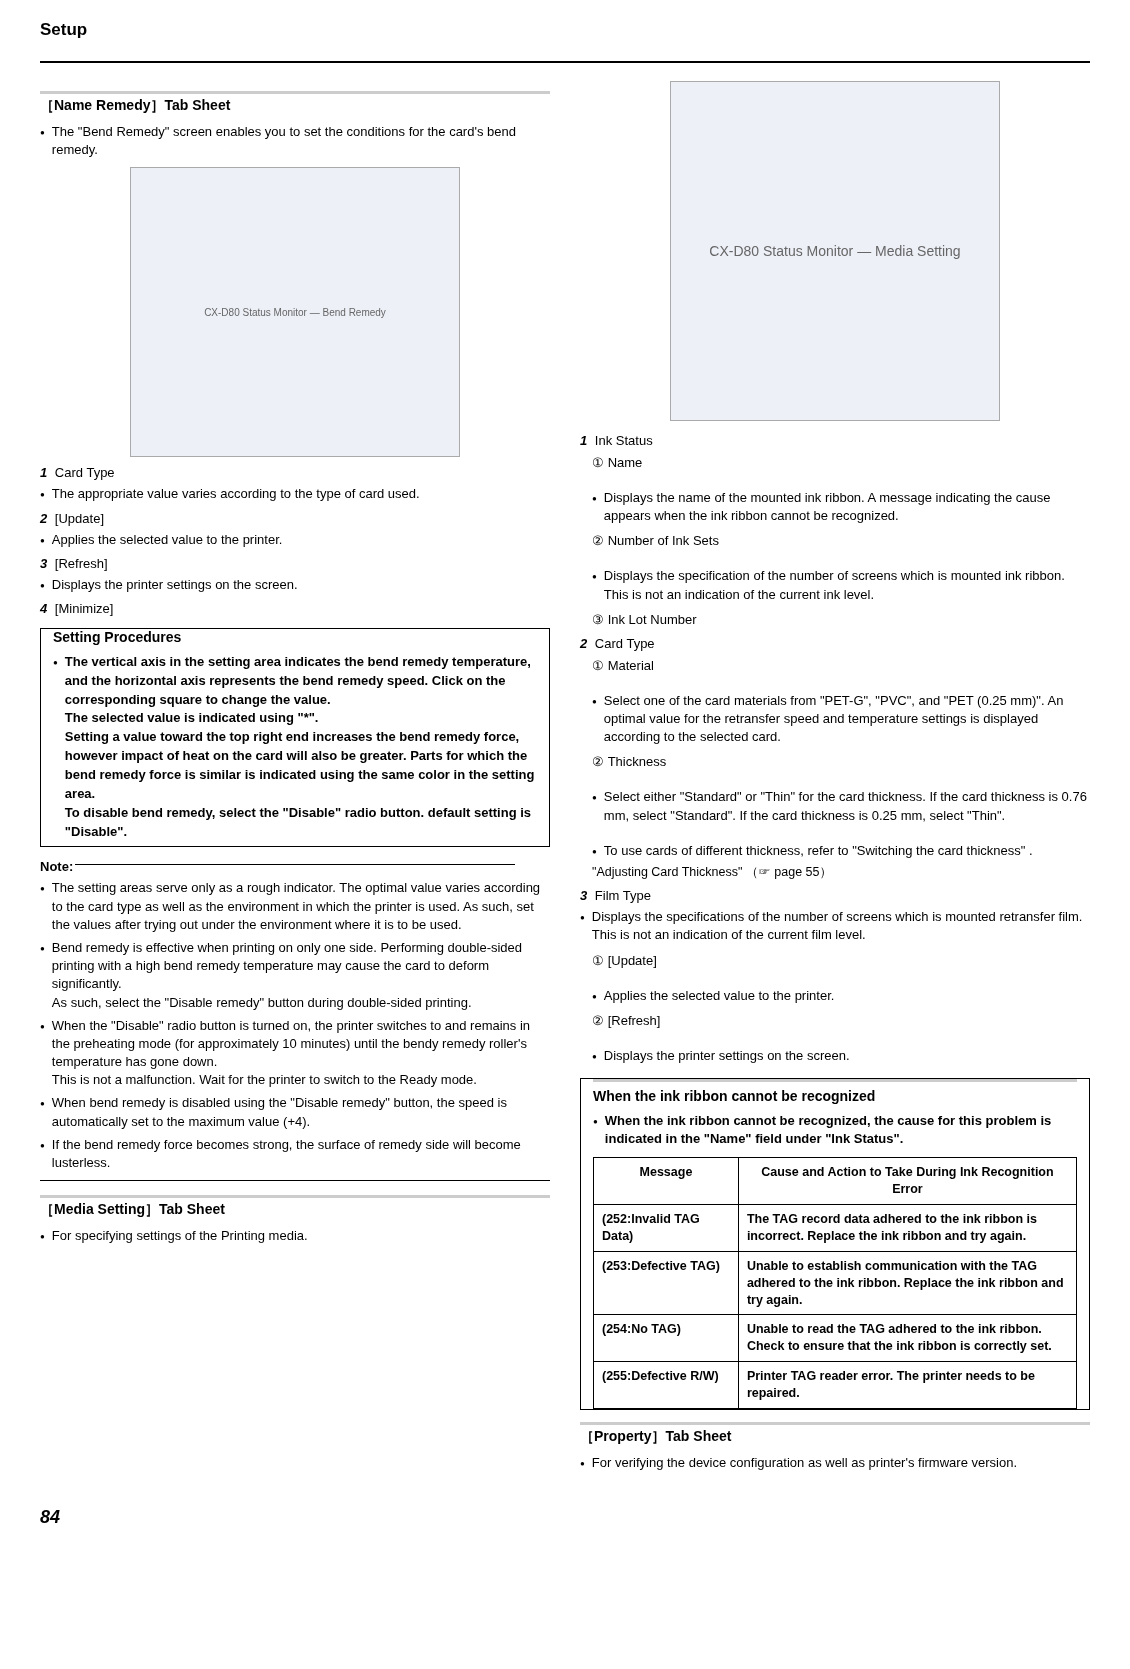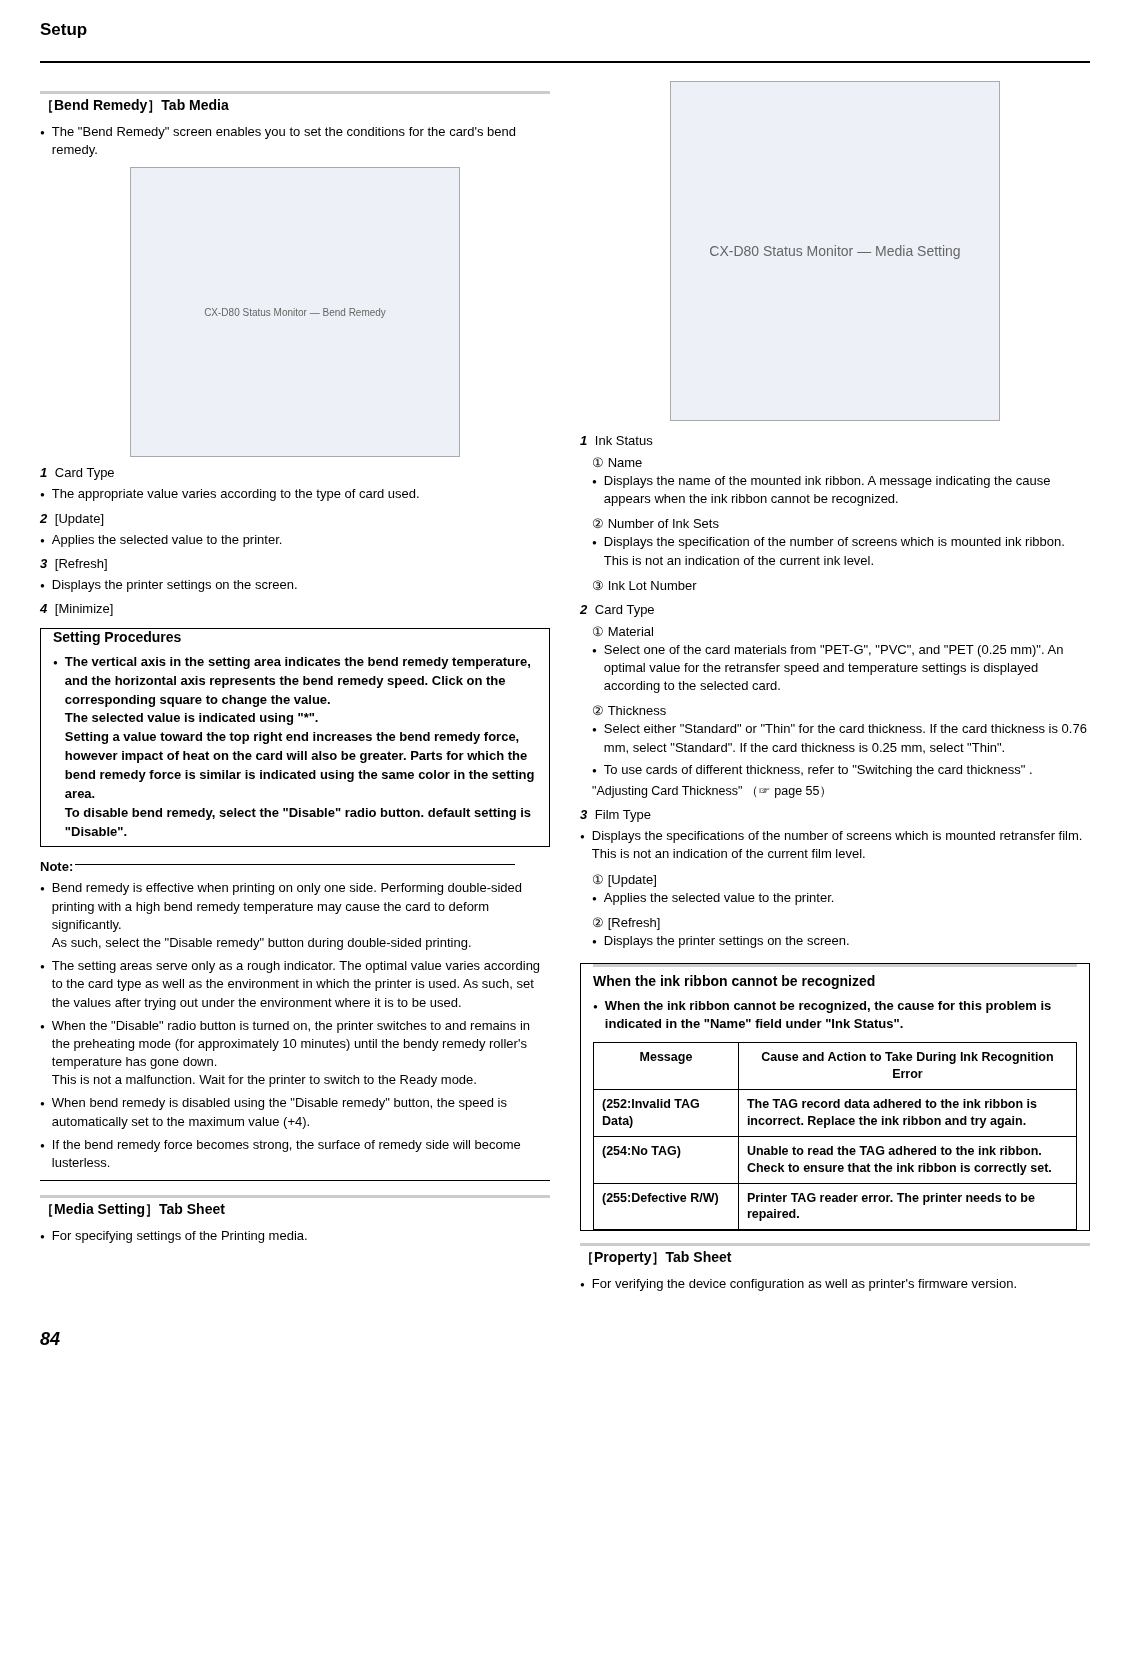--- a/index.html
+++ b/index.html
@@ -8,21 +8,21 @@
     .columns { display: flex; gap: 30px; }
     .col { flex: 1; min-width: 0; }
     .section-title { font-weight: bold; font-size: 14px; margin: 10px 0 8px 0; border-top: 3px solid #ccc; padding-top: 3px; }
     .bullet-item { display: flex; margin: 5px 0; line-height: 1.4; }
     .bullet-item::before { content: "●"; font-size: 8px; margin-right: 7px; margin-top: 4px; }
     .numbered { margin: 7px 0 3px 0; font-style: italic; font-weight: bold; }
     .num { display: inline-block; font-style: italic; font-weight: bold; margin-right: 4px; }
     .lbl { font-weight: normal; font-style: normal; }
     .circled { display: inline-block; margin: 4px 0 2px 12px; }
     .circled-txt { margin-left: 4px; }
-    .sub-bullet { display: flex; margin: 0 0 4px 12px; line-height: 1.4; }
+    .sub-bullet { display: flex; margin: 17px 0 4px 12px; line-height: 1.4; }
     .sub-bullet::before { content: "●"; font-size: 8px; margin-right: 7px; margin-top: 4px; }
     .img-placeholder { width: 330px; height: 290px; margin: 8px auto; background: #eef0f8; border: 1px solid #aaa; display: flex; align-items: center; justify-content: center; font-size: 10px; color: #666; }
     .img-placeholder-tall { width: 330px; height: 340px; margin: 0px auto 12px auto; background: #eef0f8; border: 1px solid #aaa; display: flex; align-items: center; justify-content: center; font-size: 14px; color: #666; }
     .boxed { border: 1.5px solid #000; padding: 0 12px; margin: 12px 0; }
     .boxed .box-title { font-weight: bold; margin-bottom: 8px; font-size: 14px; }
     .boxed .bold-bullet { display: flex; margin: 5px 0; font-weight: bold; line-height: 1.45; }
     .boxed .bold-bullet::before { content: "●"; font-size: 8px; margin-right: 7px; margin-top: 4px; font-weight: normal; }
     .note-label { font-weight: bold; margin-top: 10px; }
     .note-bar { border-bottom: 1px solid #000; margin-bottom: 6px; }
     .note-end { border-bottom: 1px solid #000; margin: 8px 0 14px 0; }
@@ -35,21 +35,21 @@
   </style>
 </head>
 <body>
 
 <div class="page-header">Setup</div>
 
 <div class="columns">
 
   <div class="col">
 
-    <div class="section-title">［Bend Remedy］Tab Media</div>
+    <div class="section-title">［Name Remedy］Tab Sheet</div>
     <div class="bullet-item">
         <span>The "Bend Remedy" screen enables you to set the conditions for the card's bend remedy.</span>
       </div>
 
     <div class="img-placeholder">CX-D80 Status Monitor — Bend Remedy</div>
 
     <div class="numbered">
       <span class="num">1</span>
       <span class="lbl">Card Type</span>
     </div>
@@ -84,28 +84,28 @@
           <span style="white-space: pre-line;">The vertical axis in the setting area indicates the bend remedy temperature, and the horizontal axis represents the bend remedy speed. Click on the corresponding square to change the value.
 The selected value is indicated using "*".
 Setting a value toward the top right end increases the bend remedy force, however impact of heat on the card will also be greater. Parts for which the bend remedy force is similar is indicated using the same color in the setting area.
 To disable bend remedy, select the "Disable" radio button. default setting is "Disable".</span>
         </div>
     </div>
 
     <div class="note-label"><span>Note:</span><span class="note-bar" style="display:inline-block; width: 440px; vertical-align: middle; margin-left: 2px;"></span></div>
 
     <div class="bullet-item">
+        <span>The setting areas serve only as a rough indicator. The optimal value varies according to the card type as well as the environment in which the printer is used. As such, set the values after trying out under the environment where it is to be used.</span>
+      </div>
+    <div class="bullet-item">
       <span>
         <span>Bend remedy is effective when printing on only one side. Performing double-sided printing with a high bend remedy temperature may cause the card to deform significantly.</span><br>
         <span>As such, select the "Disable remedy" button during double-sided printing.</span>
       </span>
     </div>
-    <div class="bullet-item">
-        <span>The setting areas serve only as a rough indicator. The optimal value varies according to the card type as well as the environment in which the printer is used. As such, set the values after trying out under the environment where it is to be used.</span>
-      </div>
     <div class="bullet-item">
       <span>
         <span>When the "Disable" radio button is turned on, the printer switches to and remains in the preheating mode (for approximately 10 minutes) until the bendy remedy roller's temperature has gone down.</span><br>
         <span>This is not a malfunction. Wait for the printer to switch to the Ready mode.</span>
       </span>
     </div>
     <div class="bullet-item">
         <span>When bend remedy is disabled using the "Disable remedy" button, the speed is automatically set to the maximum value (+4).</span>
       </div>
     <div class="bullet-item">
@@ -181,20 +181,24 @@
         <tbody>
             <tr>
           <th style="width:30%">Message</th>
           <th>Cause and Action to Take During Ink Recognition Error</th>
         </tr>
         <tr>
           <td>(252:Invalid TAG Data)</td>
           <td>The TAG record data adhered to the ink ribbon is incorrect. Replace the ink ribbon and try again.</td>
         </tr>
         <tr>
+          <td>(253:Defective TAG)</td>
+          <td>Unable to establish communication with the TAG adhered to the ink ribbon. Replace the ink ribbon and try again.</td>
+        </tr>
+        <tr>
           <td>(254:No TAG)</td>
           <td>Unable to read the TAG adhered to the ink ribbon. Check to ensure that the ink ribbon is correctly set.</td>
         </tr>
         <tr>
           <td>(255:Defective R/W)</td>
           <td>Printer TAG reader error. The printer needs to be repaired.</td>
         </tr>
       </tbody>
         </table>
     </div>

